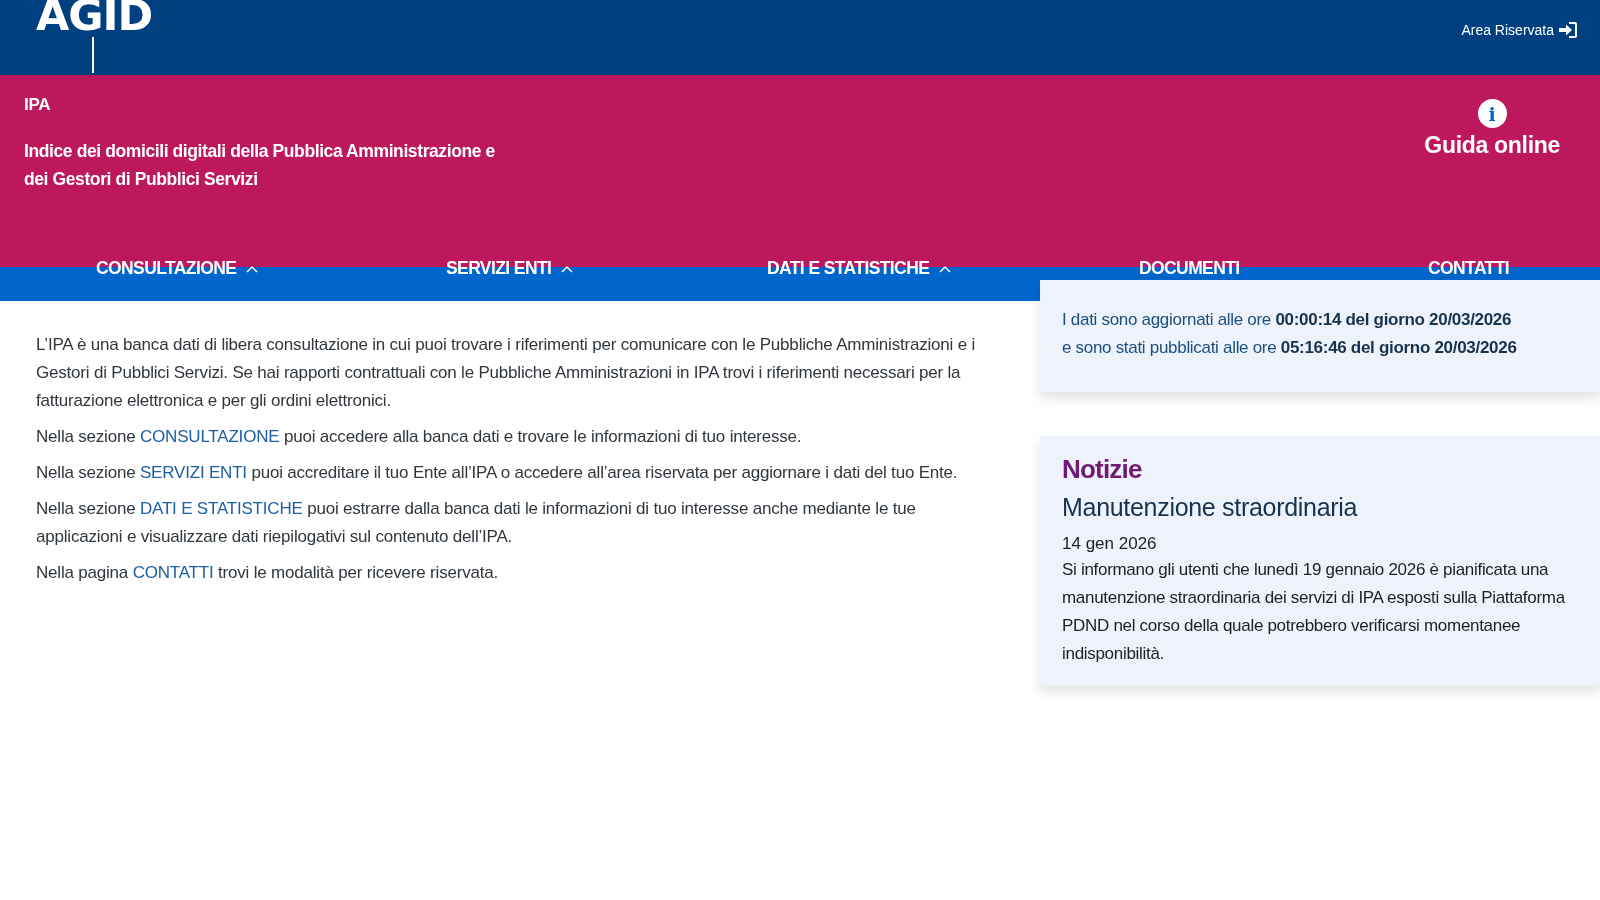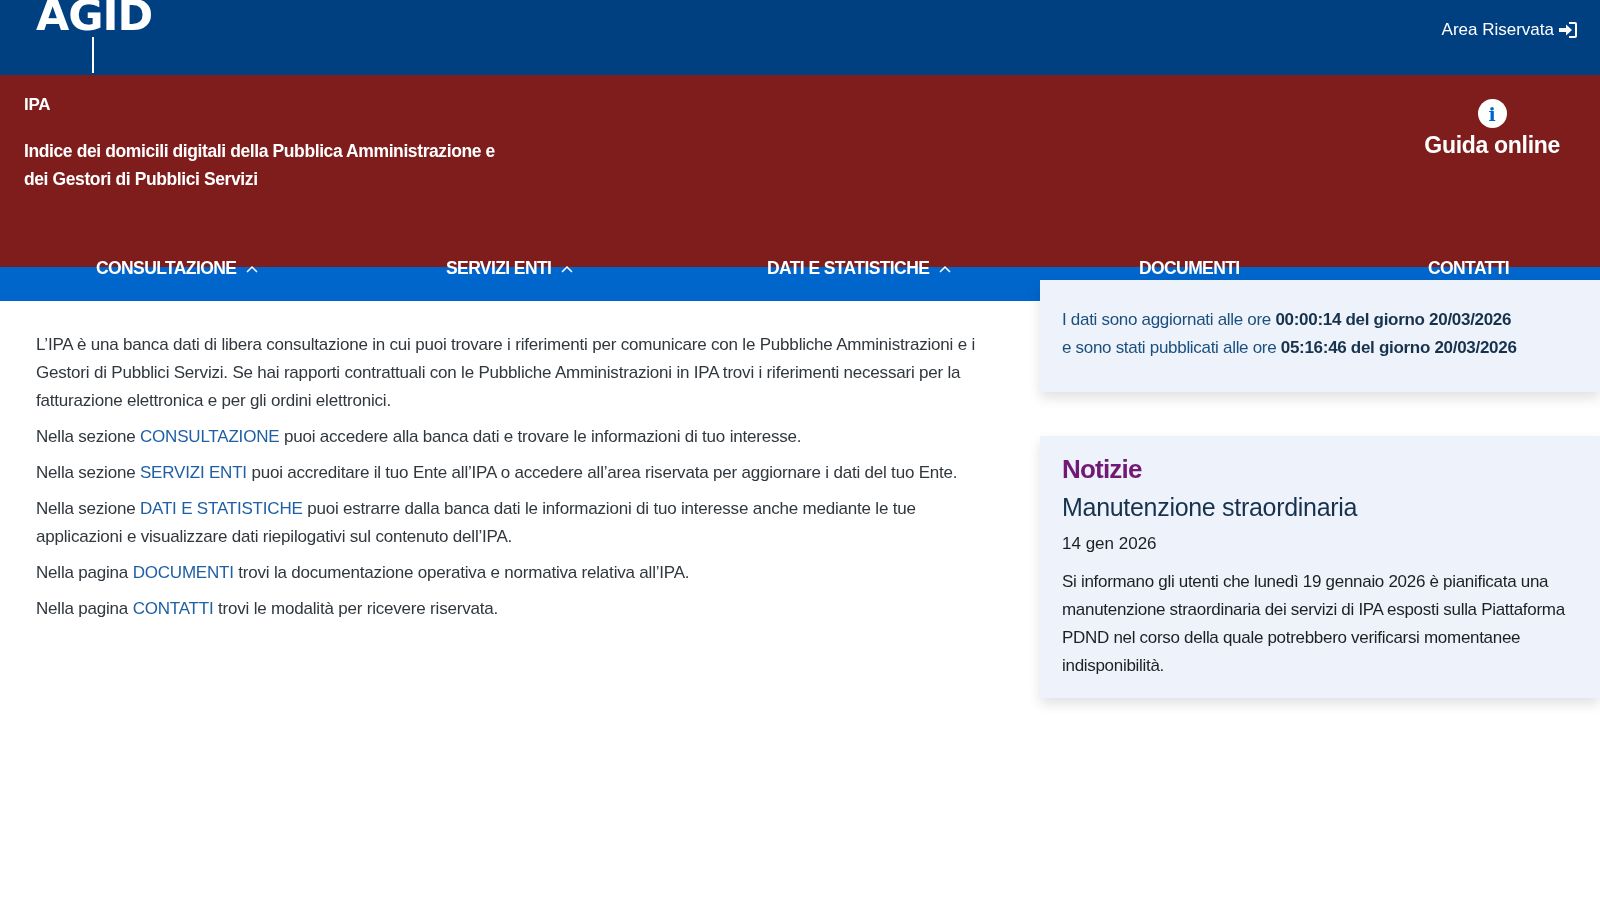--- a/index.html
+++ b/index.html
@@ -13,28 +13,28 @@
     }
     .brand { display: flex; align-items: center; flex-direction: column; }
     .emblem { width: 36px; height: 36px; margin-right: 6px; }
     .brand-name {
       font-family: "DejaVu Sans", sans-serif; font-weight: bold; color: #fff;
       font-size: 43px; letter-spacing: -1px; line-height: 1;
     }
     .brand-sep { width: 2px; height: 36px; background: #fff; margin: 0 8px 0 6px; }
     .brand-sub { color: #fff; font-size: 17px; line-height: 22px; }
     .area-riservata {
-      color: #fff; font-size: 17px; display: flex; align-items: center; gap: 4px;
+      color: #fff; font-size: 14px; display: flex; align-items: center; gap: 4px;
       cursor: pointer; margin-top: -16px;
     }
     .area-riservata svg { width: 20px; height: 20px; }
 
     
     .center-header {
-      background: #7f1d1d; height: 192px; position: relative; color: #fff;
+      background: #be185d; height: 192px; position: relative; color: #fff;
       padding: 20px 24px 0 24px;
     }
     .ipa-title { font-weight: bold; font-size: 17px; letter-spacing: -0.3px; }
     .ipa-desc {
       margin-top: 22px; font-weight: bold; font-size: 17.5px; line-height: 28px;
       width: 480px; letter-spacing: -0.4px;
     }
     .guida {
       position: absolute; right: 40px; top: 24px; display: flex; flex-direction: column;
       align-items: center; cursor: pointer;
@@ -69,21 +69,21 @@
       background: #eef3fb; box-shadow: 0 6px 12px rgba(0,0,0,0.12);
       padding: 22px 22px 18px 22px;
     }
     .card-update { height: 112px; padding-top: 26px; }
     .card-update p { font-size: 17px; line-height: 28px; color: #1b4f7f; letter-spacing: -0.3px; white-space: nowrap; }
     .card-update b { color: #17324d; }
     .card-news { margin-top: 44px; padding-top: 18px; padding-bottom: 18px; }
     .news-title { color: #701a75; font-weight: bold; font-size: 26px; letter-spacing: -0.8px; }
     .news-item-title { color: #17324d; font-size: 25px; margin-top: 8px; letter-spacing: -0.3px; }
     .news-date { font-size: 17px; color: #1c2024; margin-top: 12px; }
-    .news-body { font-size: 17px; line-height: 28px; color: #1c2024; margin-top: 14px; letter-spacing: -0.3px; }
+    .news-body { font-size: 17px; line-height: 28px; color: #1c2024; margin-top: 2px; letter-spacing: -0.3px; }
   </style>
 </head>
 <body>
 
 <header class="slim-header">
   <div class="brand">
     <svg class="emblem" viewBox="0 0 36 36">
       <circle cx="18" cy="18" r="16" fill="none" stroke="#dfe8f5" stroke-width="2"></circle>
       <circle cx="18" cy="18" r="11" fill="none" stroke="#dfe8f5" stroke-width="1.5"></circle>
       <polygon points="18,9 20.5,15.5 27,15.5 21.8,19.6 23.8,26 18,22 12.2,26 14.2,19.6 9,15.5 15.5,15.5" fill="none" stroke="#dfe8f5" stroke-width="1.3"></polygon>
@@ -147,23 +147,20 @@
     <p>
       <span>Nella sezione </span><a>CONSULTAZIONE</a><span> puoi accedere alla banca dati e trovare le informazioni di tuo interesse.</span>
     </p>
     <p>
       <span>Nella sezione </span><a>SERVIZI ENTI</a><span> puoi accreditare il tuo Ente all’IPA o accedere all’area riservata per aggiornare i dati del tuo Ente.</span>
     </p>
     <p>
       <span>Nella sezione </span><a>DATI E STATISTICHE</a><span> puoi estrarre dalla banca dati le informazioni di tuo interesse anche mediante le tue applicazioni e visualizzare dati riepilogativi sul contenuto dell’IPA.</span>
     </p>
     <p>
-      <span>Nella pagina </span><a>DOCUMENTI</a><span> trovi la documentazione operativa e normativa relativa all’IPA.</span>
-    </p>
-    <p>
       <span>Nella pagina </span><a>CONTATTI</a><span> trovi le modalità per ricevere riservata.</span>
     </p>
   </div>
 </main>
 
 <aside class="right">
   <div class="card card-update">
     <p>
       <span>I dati sono aggiornati alle ore </span><b>00:00:14 del giorno 20/03/2026</b>
     </p>

